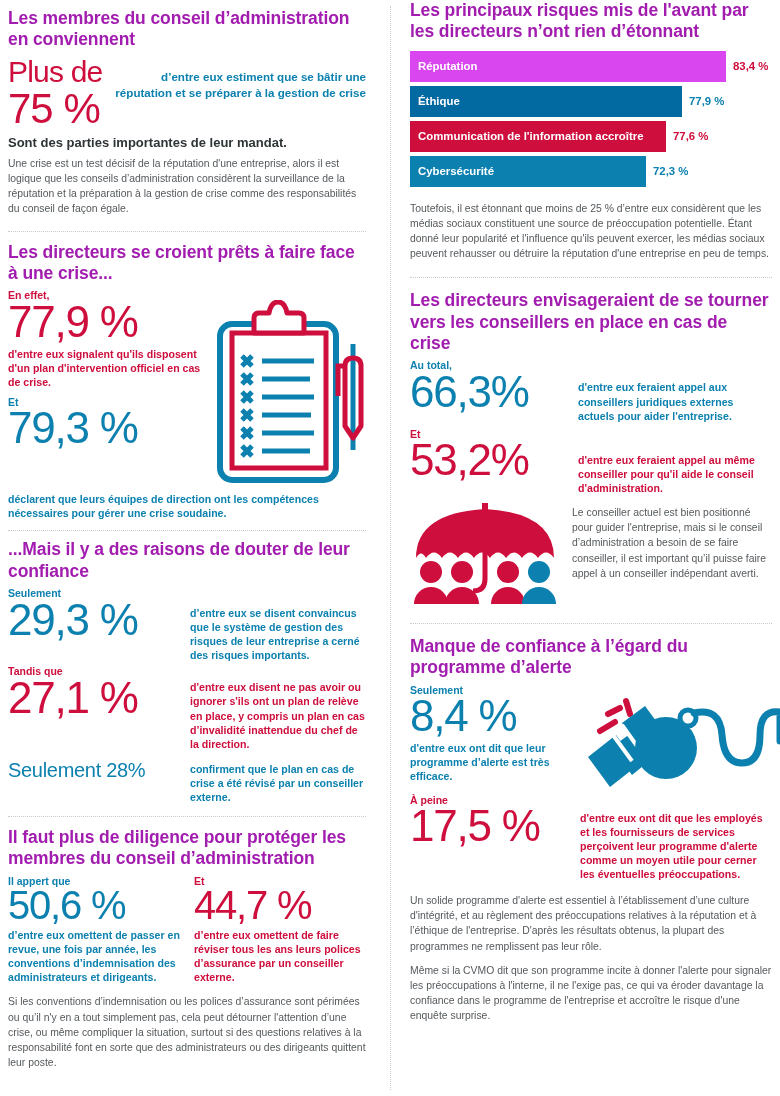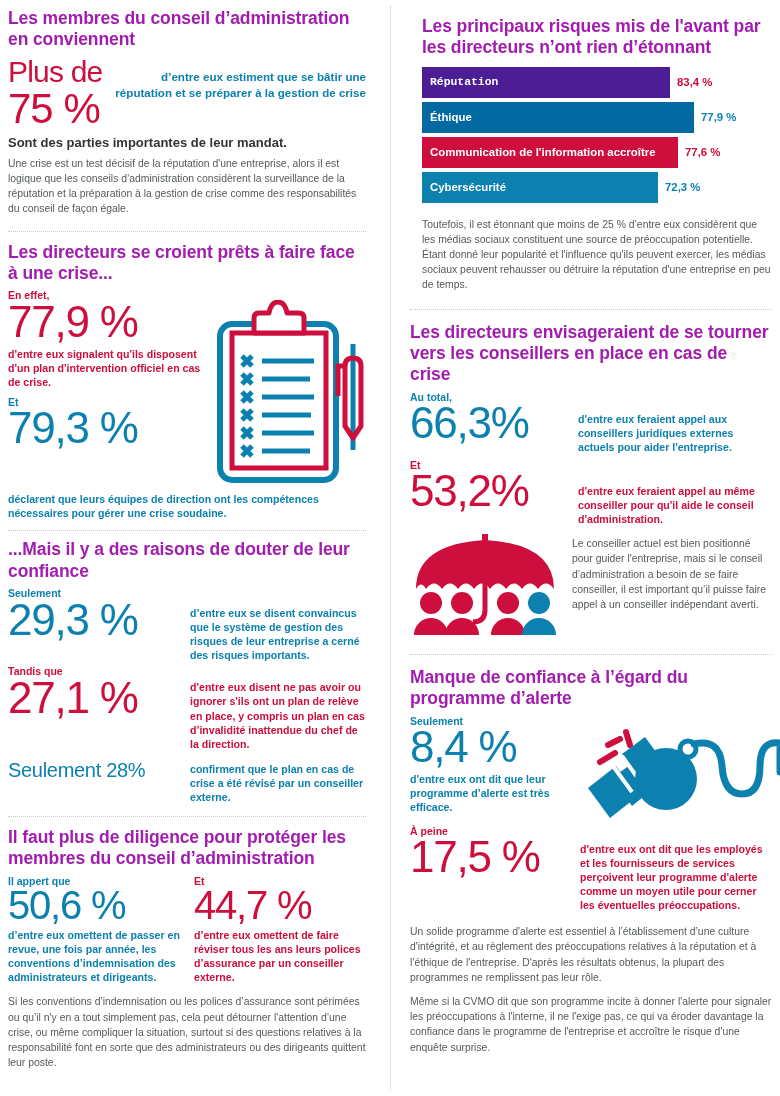--- a/index.html
+++ b/index.html
@@ -204,26 +204,26 @@
           <div class="note red">d’entre eux omettent de faire réviser tous les ans leurs polices d’assurance par un conseiller externe.</div>
         </div>
       </div>
 
       <p class="body-text" style="margin-top:10px;">Si les conventions d’indemnisation ou les polices d’assurance sont périmées ou qu’il n'y en a tout simplement pas, cela peut détourner l'attention d’une crise, ou même compliquer la situation, surtout si des questions relatives à la responsabilité font en sorte que des administrateurs ou des dirigeants quittent leur poste.</p>
     </section>
   </div>
 
   <div class="col col-right">
 
-    <section style="padding-top:16px;margin-left:12px;">
+    <section style="padding-top:0;">
       <h2 class="sec-title">Les principaux risques mis de l'avant par les directeurs n’ont rien d’étonnant</h2>
 
       <div class="chart">
         <div class="bar-row">
-          <div class="bar" style="width:248px;background:#4c1d95;font-family:Liberation Mono, monospace;">
+          <div class="bar" style="width:316px;background:#d946ef;">
             <span>Réputation</span>
           </div>
           <div class="bar-val red">83,4 %</div>
         </div>
 
         <div class="bar-row">
           <div class="bar" style="width:272px;background:#0369a1;">
             <span>Éthique</span>
           </div>
           <div class="bar-val blue">77,9 %</div>

